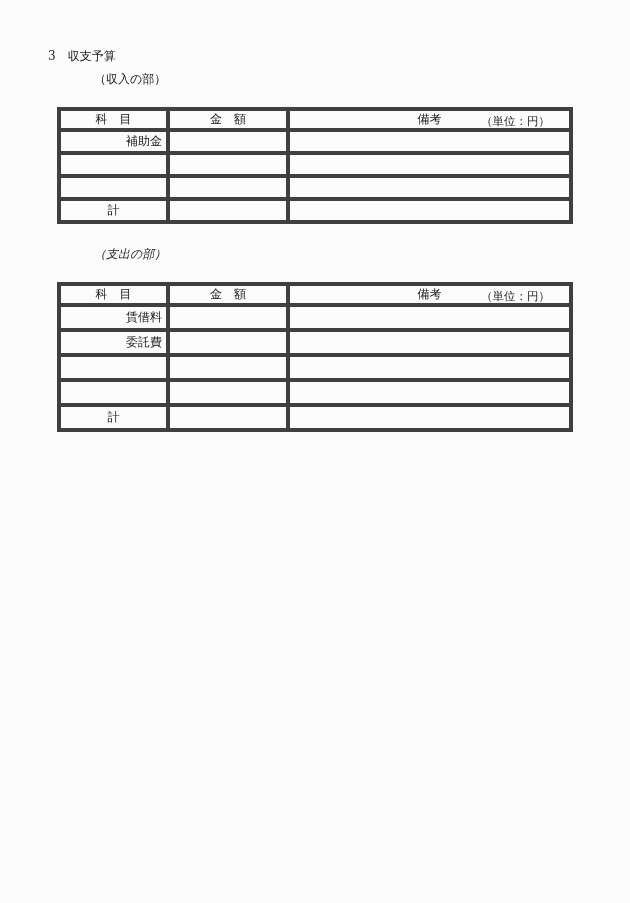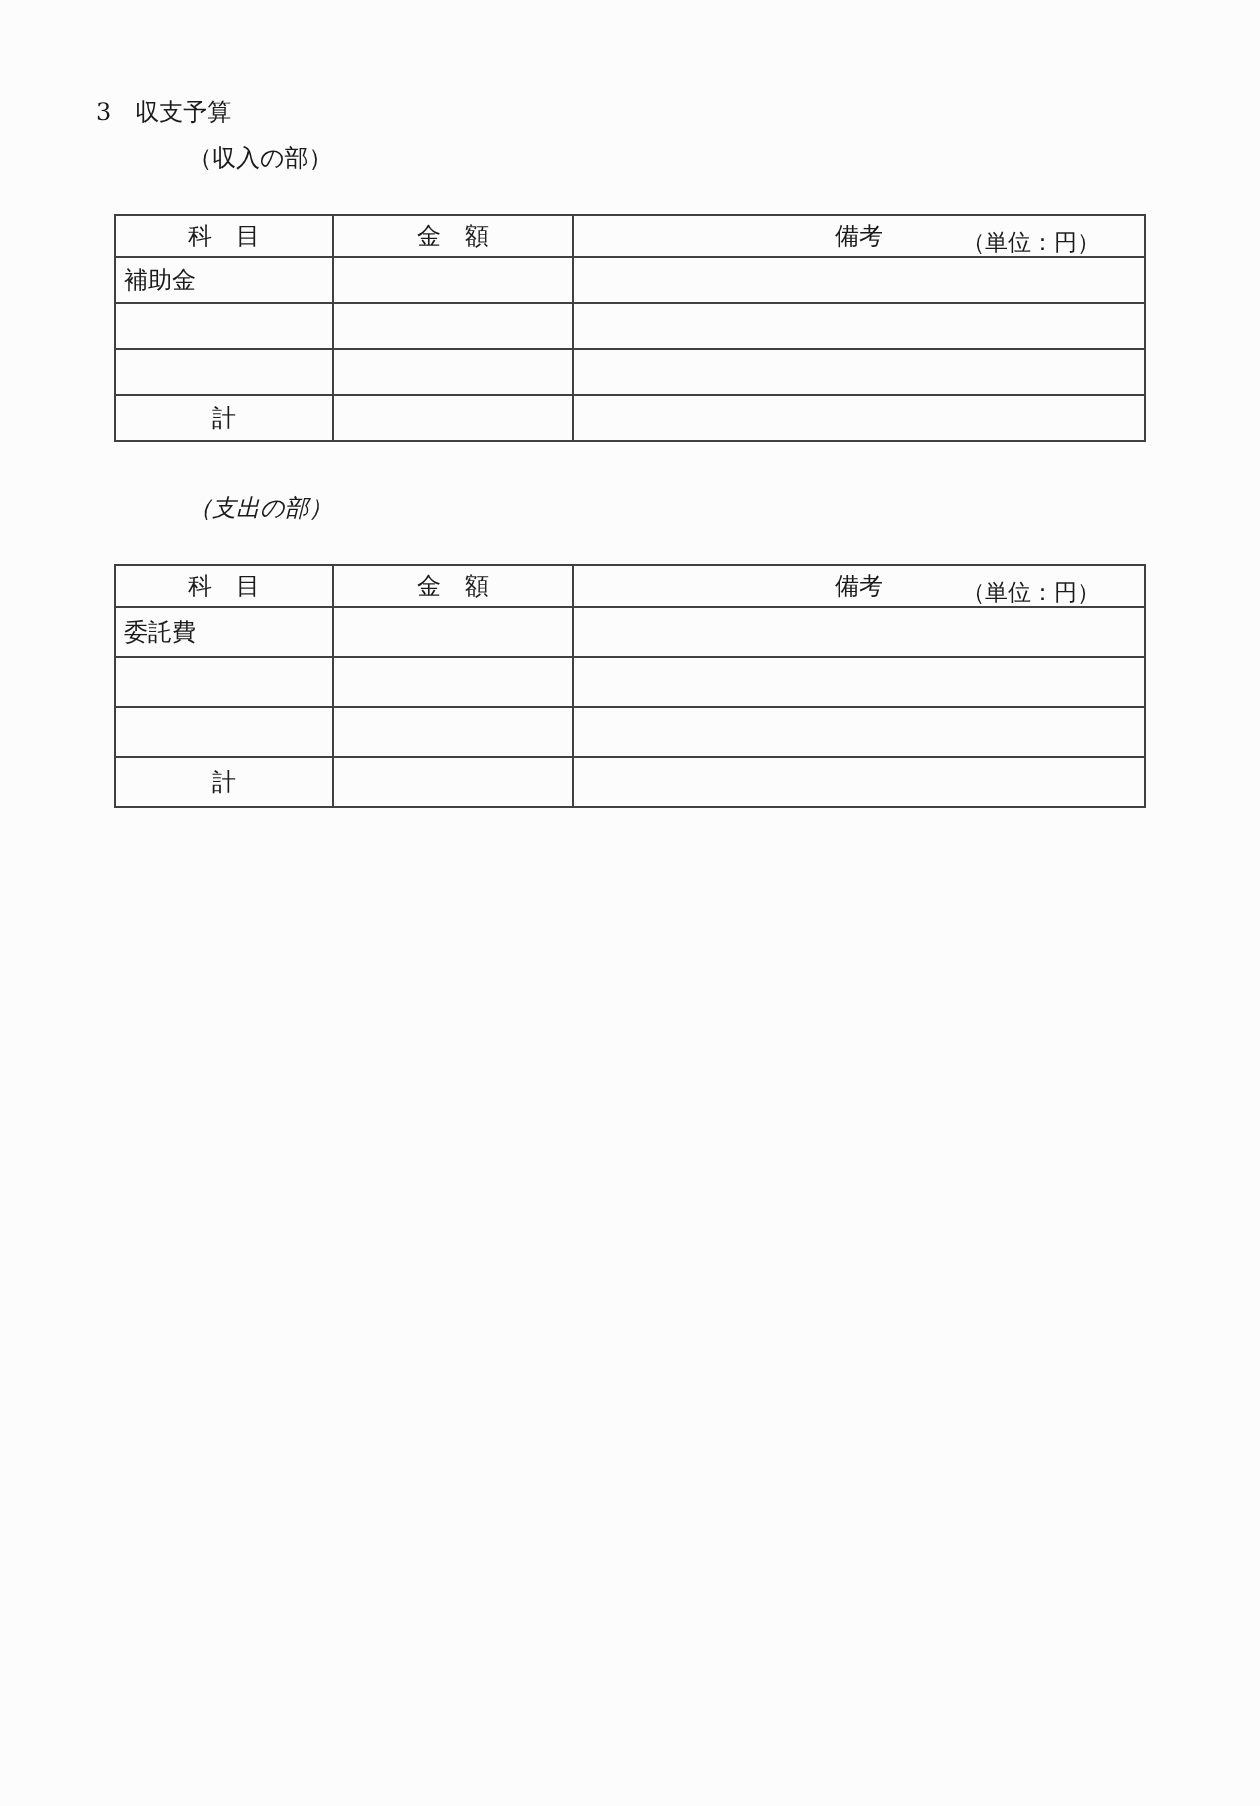--- a/index.html
+++ b/index.html
@@ -38,33 +38,33 @@
     }
     table.budget {
       position: absolute;
       left: 57px;
       width: 516px;
       border-collapse: collapse;
       table-layout: fixed;
       font-size: 12px;
     }
     table.budget td, table.budget th {
-      border: 1px solid #404040;
+      border: 4px solid #404040;
       padding: 0 4px;
       font-weight: normal;
       vertical-align: middle;
       overflow: hidden;
       white-space: nowrap;
     }
     table.budget th {
       text-align: center;
       letter-spacing: 0;
     }
     table.budget th .spaced { word-spacing: 14px; }
-    table.budget td.item { text-align: left; padding-left: 4px; }
+    table.budget td.item { text-align: right; padding-left: 4px; }
     table.budget td.total { text-align: center; }
     .col-item { width: 109px; }
     .col-amount { width: 120px; }
     .col-note { width: auto; }
     #income-table { top: 107px; }
     #income-table tr.head { height: 21px; }
     #income-table tr.row { height: 23px; }
     #expense-table { top: 282px; }
     #expense-table tr.head { height: 21px; }
     #expense-table tr.row { height: 25px; }
@@ -121,20 +121,25 @@
       <col class="col-amount">
       <col class="col-note">
   </colgroup>
   <tbody>
       <tr class="head">
     <th><span class="spaced">科　目</span></th>
     <th><span class="spaced">金　額</span></th>
     <th><span>備考</span></th>
   </tr>
   <tr class="row">
+    <td class="item">賃借料</td>
+    <td></td>
+    <td></td>
+  </tr>
+  <tr class="row">
     <td class="item">委託費</td>
     <td></td>
     <td></td>
   </tr>
   <tr class="row">
     <td class="item"></td>
     <td></td>
     <td></td>
   </tr>
   <tr class="row">

